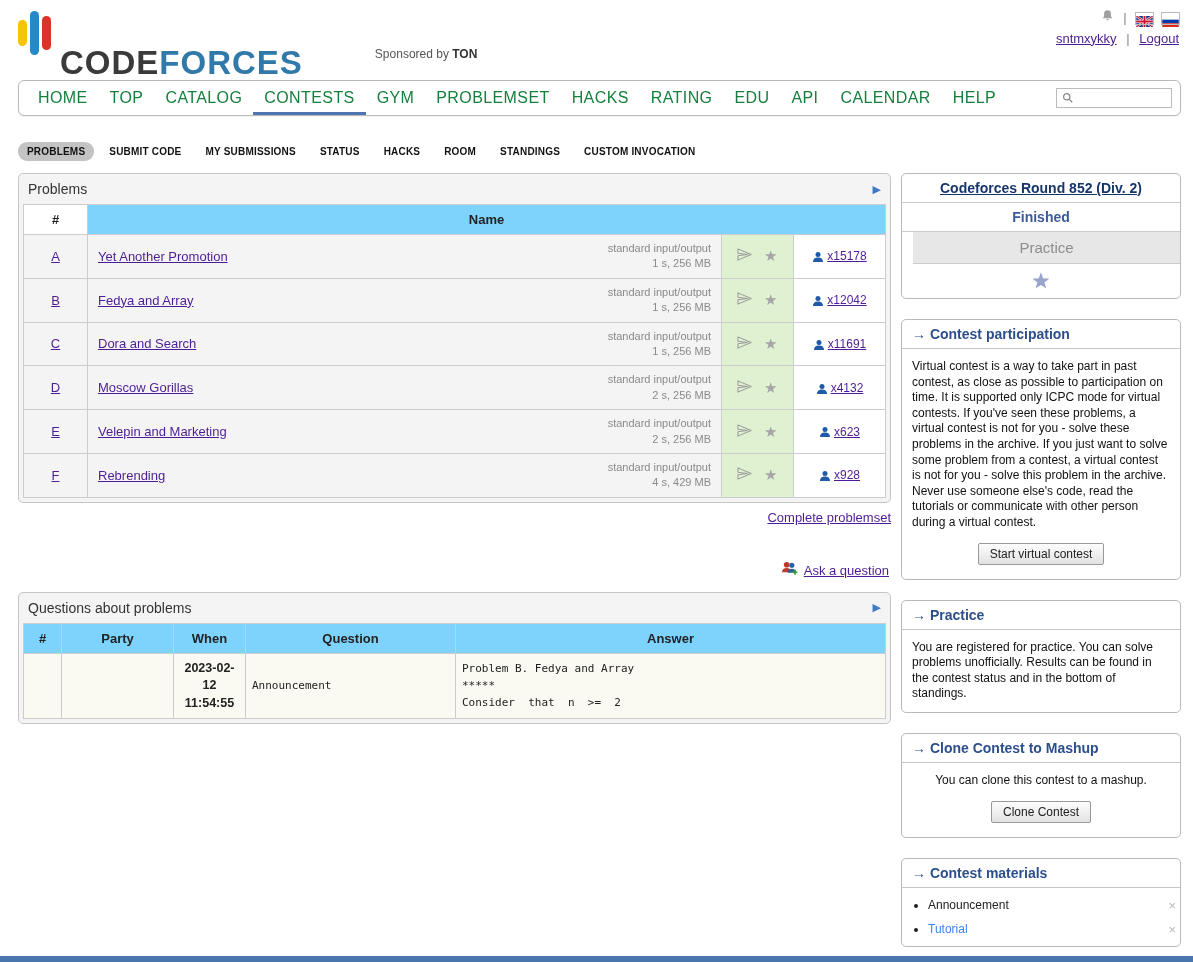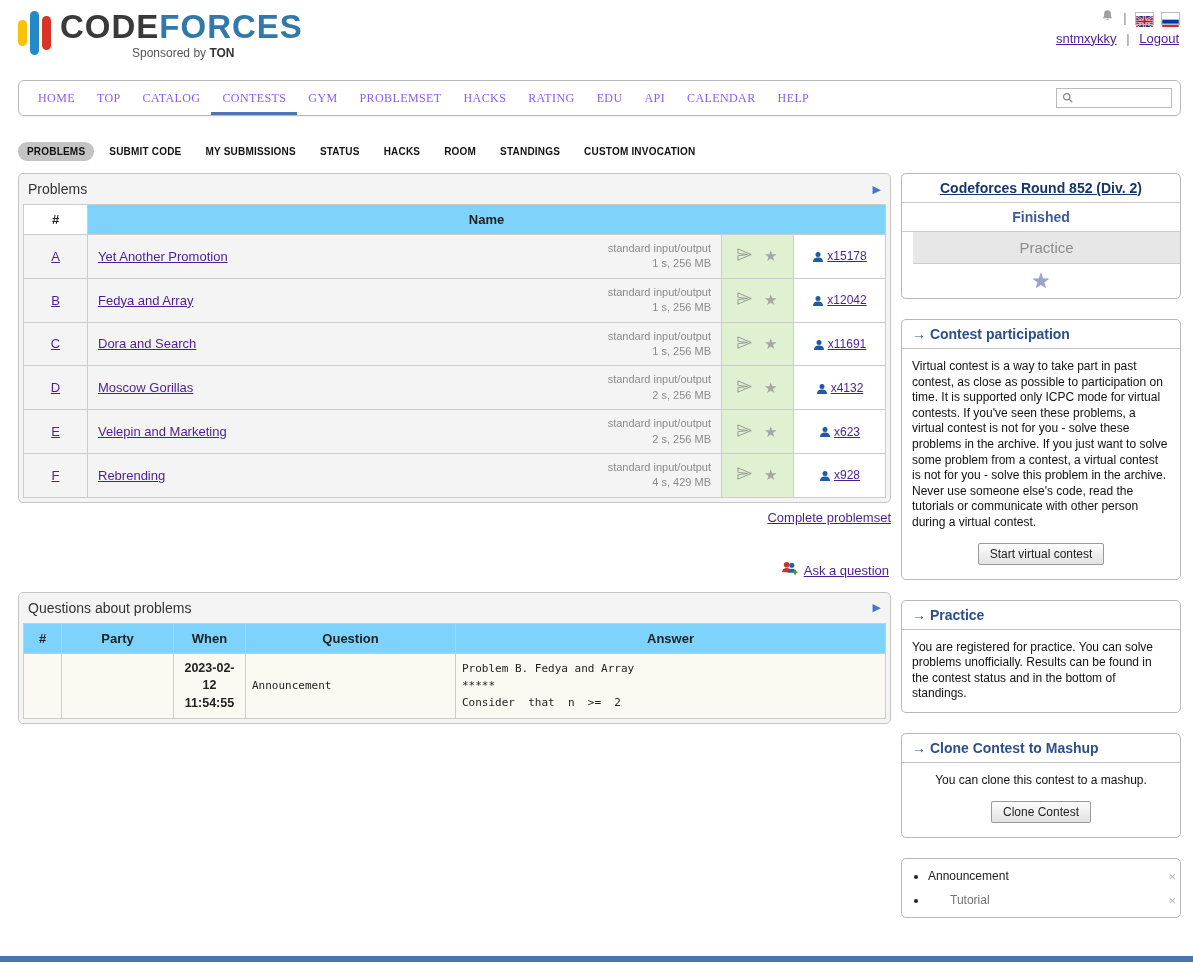--- a/index.html
+++ b/index.html
@@ -11,37 +11,37 @@
   a { color:#4c1d95; text-decoration:underline; cursor:pointer; }
 
   
   .header { position:relative; height:80px; }
   .logo { position:absolute; left:18px; top:10px; display:flex; align-items:flex-start; }
   .logo-bars { display:flex; align-items:center; gap:3px; height:46px; margin-right:9px; }
   .bar { width:9px; border-radius:5px; }
   .bar-yellow { height:26px; background:#f8c302; }
   .bar-blue   { height:44px; background:#2389c9; }
   .bar-red    { height:34px; background:#d93425; }
-  .logo-texts { display:flex; flex-direction:column; }
+  .logo-texts { display:flex; flex-direction:row;margin-top:36px; }
   .logo-word { font-size:33px; font-weight:bold; letter-spacing:1px; color:#3a3a3a; line-height:1.05; }
   .logo-word .forces { color:#3179a9; }
   .tagline { font-size:12px; color:#555; padding-left:72px; margin-top:1px; }
   .tagline b { color:#333; }
   .top-right { position:absolute; right:14px; top:8px; text-align:right; font-size:13px; line-height:1.6; }
   .top-right .sep { color:#888; margin:0 6px; }
   .flag { display:inline-block; vertical-align:middle; width:17px; height:11px; outline:1px solid #bbb; }
   .flag + .flag { margin-left:5px; }
   .bell { display:inline-block; vertical-align:middle; }
 
   
   .page { padding:0 12px 0 18px; }
   .main-nav { border:1px solid #b9b9b9; border-radius:6px; display:flex; align-items:stretch; height:36px; padding:0 8px;
               box-shadow:0 1px 2px rgba(0,0,0,0.06); background:#fff; }
-  .main-nav a { display:flex; align-items:center; padding:0 11px; font-size:12px; letter-spacing:.4px;
-                color:#8b5cf6; text-decoration:none; border-bottom:3px solid transparent; border-top:3px solid transparent;font-family:Liberation Serif, serif; }
+  .main-nav a { display:flex; align-items:center; padding:0 11px; font-size:16px; letter-spacing:.4px;
+                color:#15803d; text-decoration:none; border-bottom:3px solid transparent; border-top:3px solid transparent; }
   .main-nav a.active { border-bottom-color:#4d76b3; }
   .search-wrap { margin-left:auto; display:flex; align-items:center; }
   .search-box { display:flex; align-items:center; gap:4px; border:1px solid #bbb; background:#fff; height:20px; width:116px; padding:0 5px; }
   .search-box input { border:0; outline:0; width:100%; font-size:12px; font-family:inherit; }
 
   
   .subnav { display:flex; gap:6px; margin:26px 0 12px; align-items:center; }
   .subnav a { font-size:10px; font-weight:bold; letter-spacing:.2px; color:#111; text-decoration:none; padding:4px 9px; }
   .subnav a.active { background:#c3c3c3; border-radius:9px; }
 
@@ -444,28 +444,29 @@
         <div class="rb-title">→ Clone Contest to Mashup</div>
         <div class="rb-body center">
           <span>You can clone this contest to a mashup.</span>
           <div class="btn-row">
             <button class="btn">Clone Contest</button>
           </div>
         </div>
       </div>
 
       <div class="roundbox">
+        <div class="rb-title">→ Contest materials</div>
         <ul class="materials-list">
           <li>
             <span class="mat-x">×</span>
             <a class="mat-label" style="color:#222; text-decoration:none;">Announcement</a>
           </li>
           <li>
             <span class="mat-x">×</span>
-            <a class="mat-label" style="color:#737373; text-decoration:none;margin-left:22px;">Tutorial</a>
+            <a class="mat-label" style="color:#3b82f6; text-decoration:none;">Tutorial</a>
           </li>
         </ul>
       </div>
 
     </div>
   </div>
 </div>
 
 <div class="footer-bar"></div>
 

